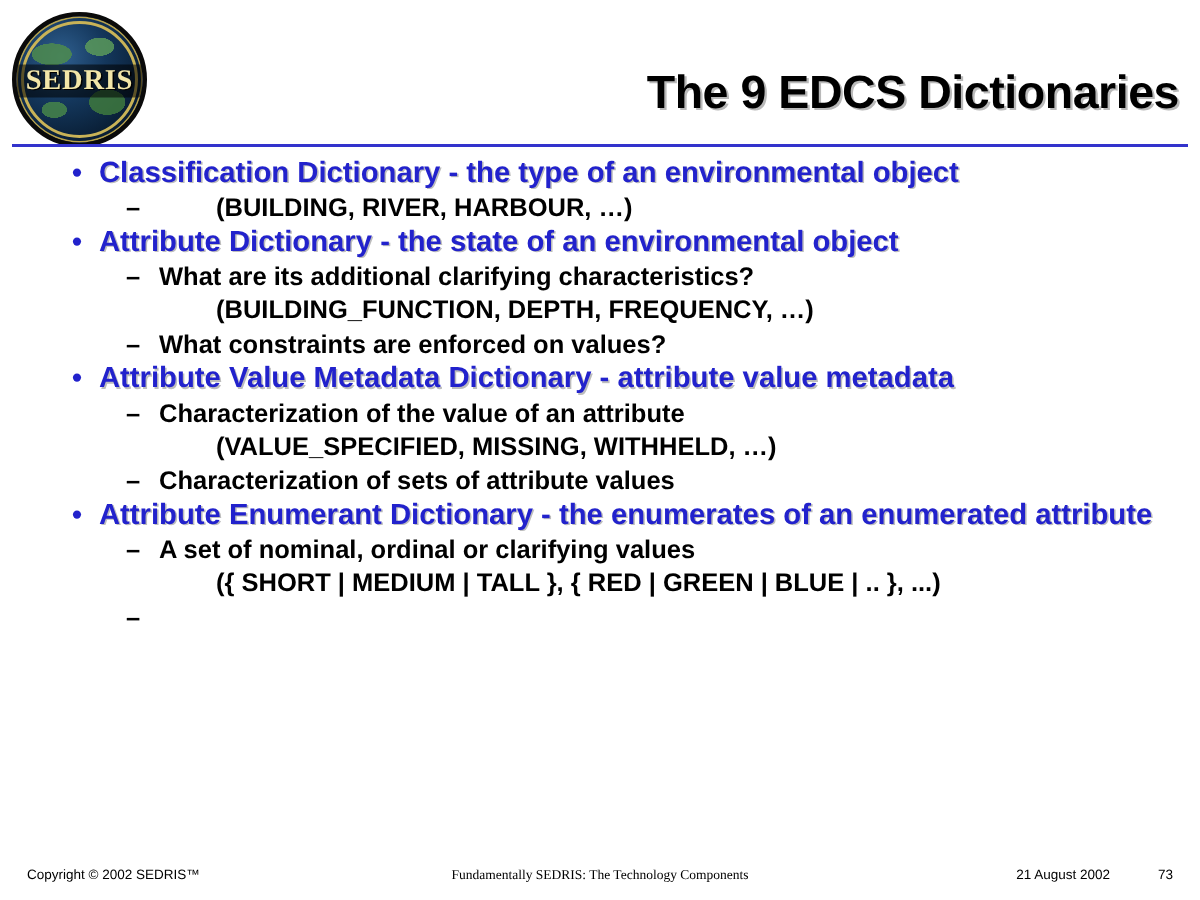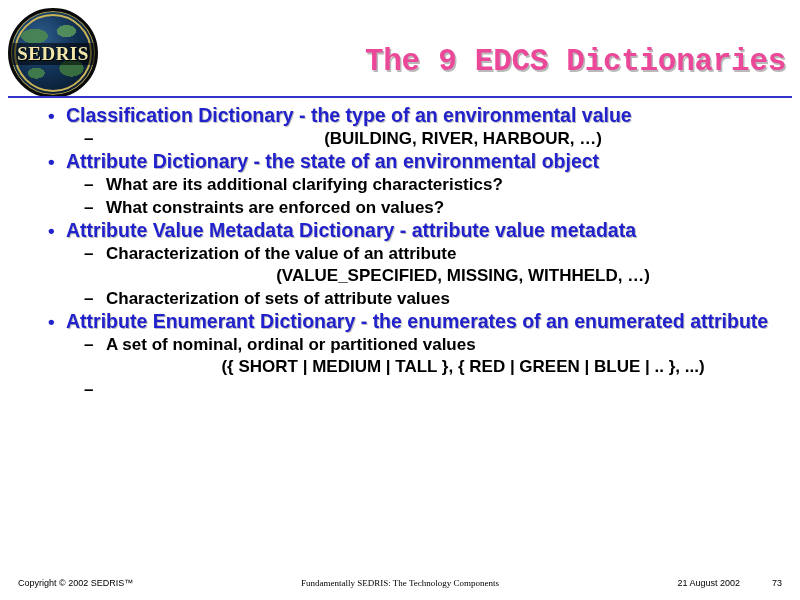--- a/index.html
+++ b/index.html
@@ -77,26 +77,25 @@
     font-weight: bold;
     font-size: 19px;
     letter-spacing: 0.5px;
     text-shadow: 1px 1px 0 #000;
   }
 
   .title {
     position: absolute;
     right: 14px;
     top: 44px;
-    color: #ec4899;
+    color: #000000;
     font-size: 31px;
     font-weight: bold;
     letter-spacing: -0.3px;
     text-shadow: 1.5px 1.5px 0 #b9b9b9;
-    font-family: Liberation Mono, monospace;
   }
   .header-rule {
     position: absolute;
     left: 8px;
     right: 8px;
     top: 96px;
     height: 2px;
     background: #3333cc;
   }
 
@@ -147,21 +146,20 @@
     top: 0;
     font-weight: bold;
   }
   .l3 {
     color: #000000;
     font-size: 17px;
     font-weight: bold;
     margin: 0;
     padding-left: 100px;
     line-height: 22px;
-    text-align: center;
   }
 
   
   .footer {
     position: absolute;
     left: 0;
     right: 0;
     bottom: 8px;
     height: 14px;
     font-size: 9px;
@@ -203,53 +201,54 @@
       <div class="band"></div>
       <div class="brand">SEDRIS</div>
     </div>
     <div class="title">The 9 EDCS Dictionaries</div>
     <div class="header-rule"></div>
   </div>
 
   <div class="content">
 
     <div class="l1">
-      <span class="bullet">•</span><span>Classification Dictionary</span><span class="tail"> - the type of an environmental value</span>
+      <span class="bullet">•</span><span>Classification Dictionary</span><span class="tail"> - the type of an environmental object</span>
     </div>
     <div class="l2">
       <span class="dash">–</span>
     </div>
     <div class="l3">(BUILDING, RIVER, HARBOUR, …)</div>
 
     <div class="l1">
       <span class="bullet">•</span><span>Attribute Dictionary</span><span class="tail"> - the state of an environmental object</span>
     </div>
     <div class="l2">
       <span class="dash">–</span><span>What are its additional clarifying characteristics?</span>
     </div>
+    <div class="l3">(BUILDING_FUNCTION, DEPTH, FREQUENCY, …)</div>
     <div class="l2">
       <span class="dash">–</span><span>What constraints are enforced on values?</span>
     </div>
 
     <div class="l1">
       <span class="bullet">•</span><span>Attribute Value Metadata Dictionary</span><span class="tail"> - attribute value metadata</span>
     </div>
     <div class="l2">
       <span class="dash">–</span><span>Characterization of the value of an attribute</span>
     </div>
     <div class="l3">(VALUE_SPECIFIED, MISSING, WITHHELD, …)</div>
     <div class="l2">
       <span class="dash">–</span><span>Characterization of sets of attribute values</span>
     </div>
 
     <div class="l1">
       <span class="bullet">•</span><span>Attribute Enumerant Dictionary</span><span class="tail"> - the enumerates of an enumerated attribute</span>
     </div>
     <div class="l2">
-      <span class="dash">–</span><span>A set of nominal, ordinal or partitioned values</span>
+      <span class="dash">–</span><span>A set of nominal, ordinal or clarifying values</span>
     </div>
     <div class="l3">({ SHORT | MEDIUM | TALL }, { RED | GREEN | BLUE | .. }, ...)</div>
     <div class="l2">
       <span class="dash">–</span>
     </div>
 
   </div>
 
   <div class="footer">
     <div class="copyright">Copyright © 2002 SEDRIS™</div>

